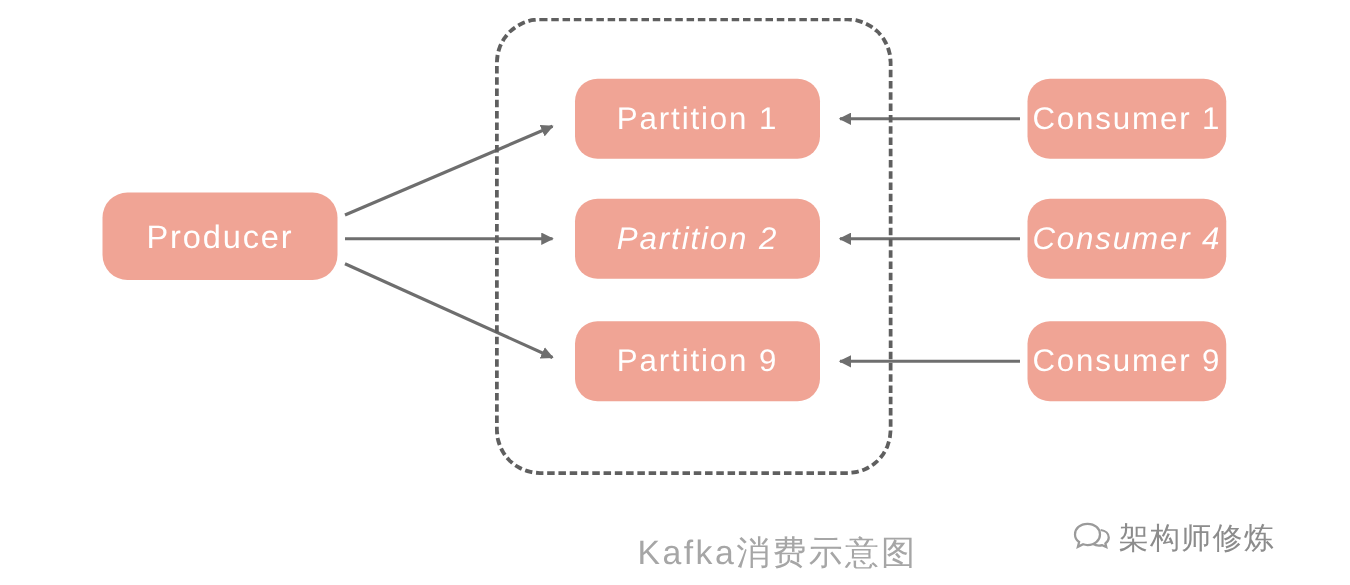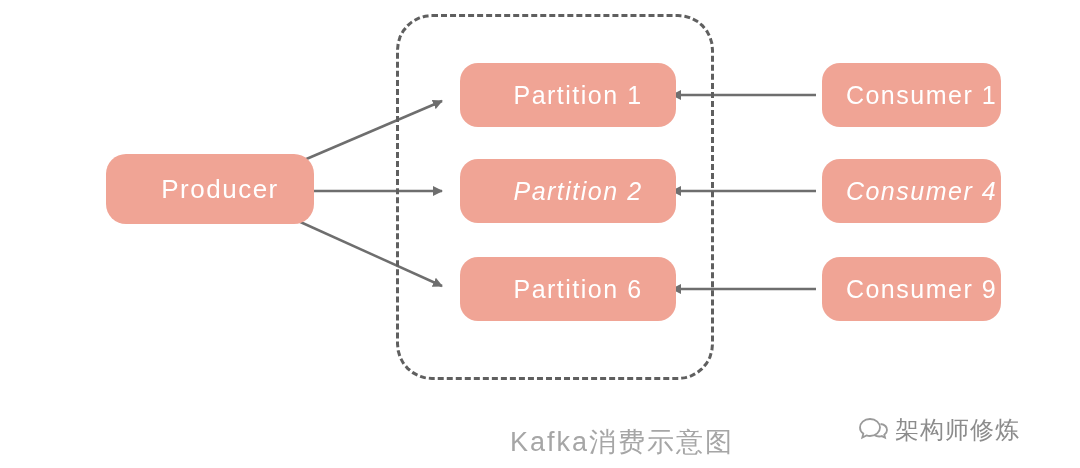--- a/index.html
+++ b/index.html
@@ -27,24 +27,23 @@
     display:flex;
     align-items:center;
     justify-content:center;
     background:var(--box-fill);
     color:var(--box-text);
     border-radius:20px;
     font-size:25px;
     letter-spacing:1.5px;
     font-weight:400;
     white-space:nowrap;
-    padding-left:20px;
   }
   .producer{
-    left:82px; top:154px; width:188px; height:70px; font-size:26px;margin-left:24px;
+    left:82px; top:154px; width:188px; height:70px; font-size:26px;
   }
   .partition{
     left:460px; width:196px; height:64px; border-radius:18px;
   }
   .consumer{
     left:822px; width:159px; height:64px; border-radius:18px;
   }
   .p1,.c1{ top:63px; }
   .p2,.c2{ top:159px;font-style:italic; }
   .p3,.c3{ top:257px; }
@@ -109,21 +108,21 @@
     <span>Producer</span>
   </div>
 
   <div class="box partition p1">
     <span>Partition 1</span>
   </div>
   <div class="box partition p2">
     <span>Partition 2</span>
   </div>
   <div class="box partition p3">
-    <span>Partition 6</span>
+    <span>Partition 9</span>
   </div>
 
   <div class="box consumer c1">
     <span>Consumer 1</span>
   </div>
   <div class="box consumer c2">
     <span>Consumer 4</span>
   </div>
   <div class="box consumer c3">
     <span>Consumer 9</span>

